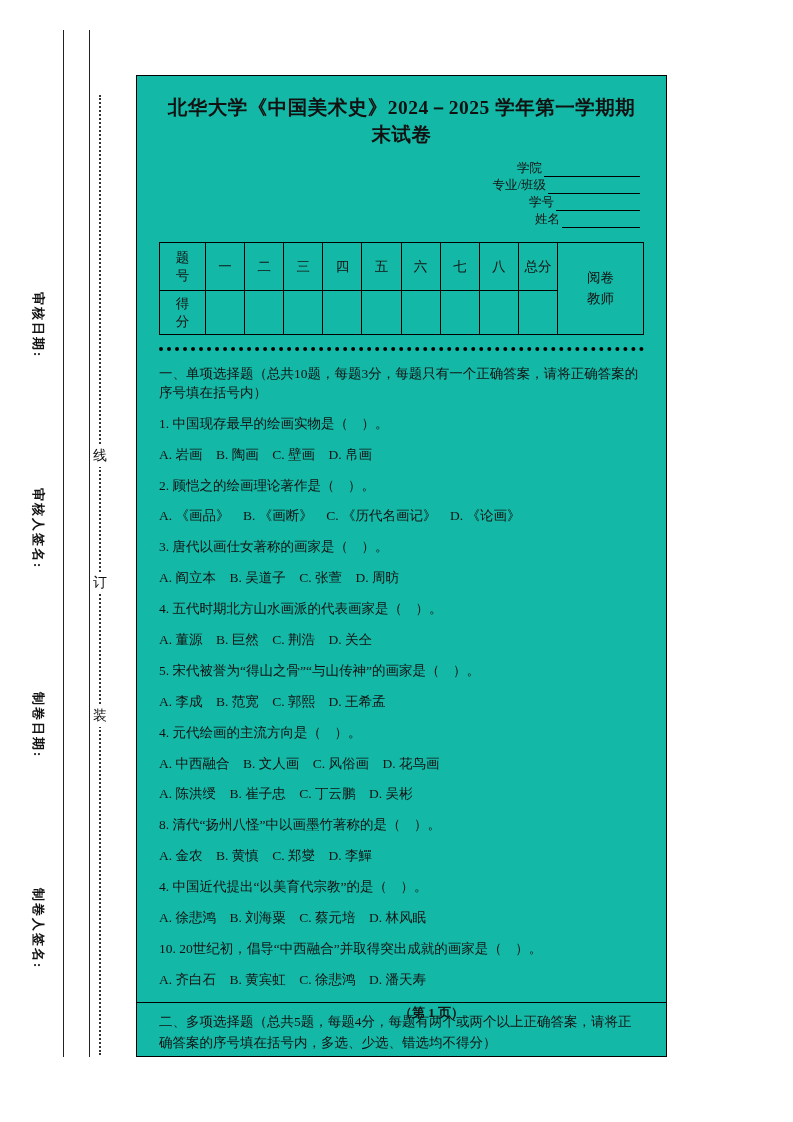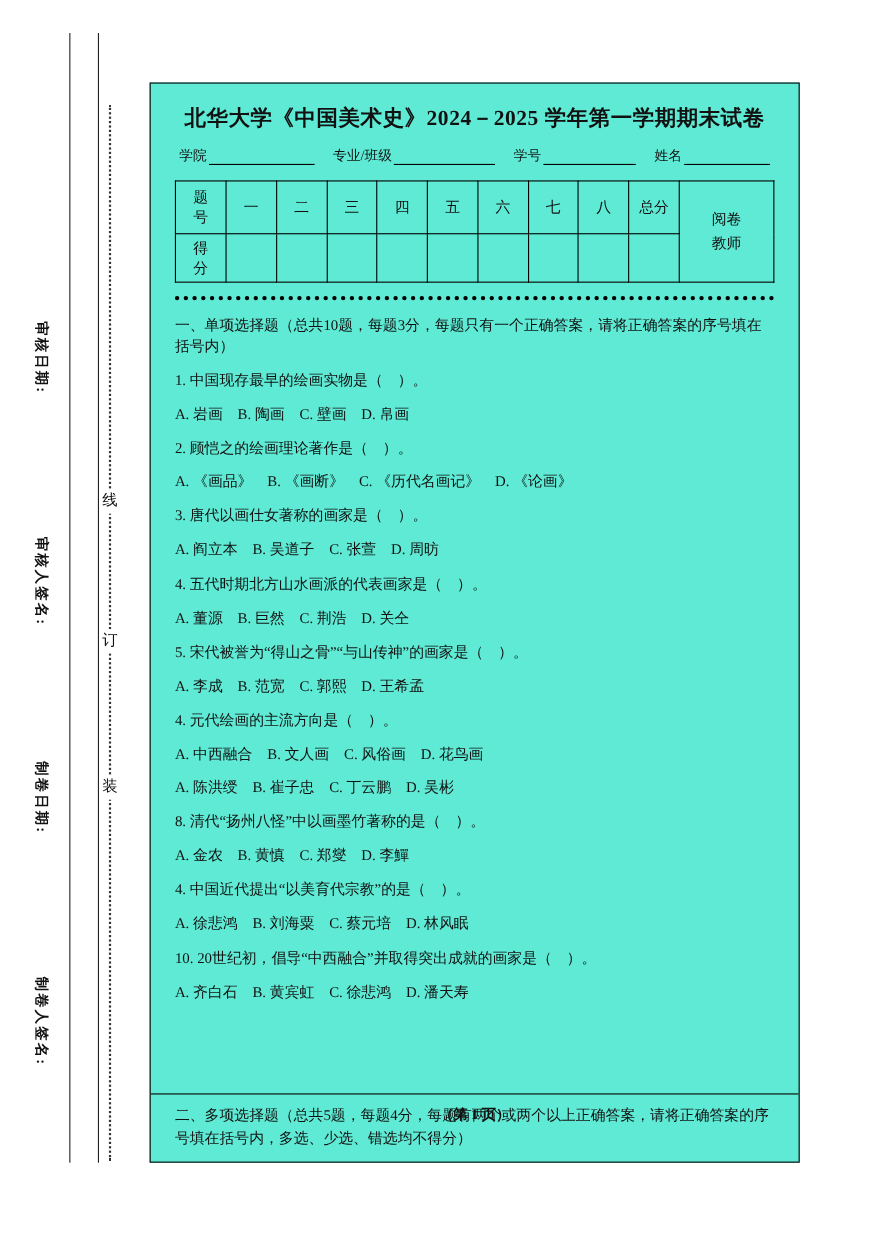--- a/index.html
+++ b/index.html
@@ -51,44 +51,45 @@
     text-align: center;
     background: #ffffff;
     font-size: 14px;
   }
 
   
   .sheet {
     position: absolute;
     left: 136px;
     top: 75px;
-    width: 591px;
+    width: 531px;
     height: 982px;
     border: 1.6px solid #000;
     display: flex;
     flex-direction: column;
     overflow: hidden;
-    background: #5eead4;
+    background: #14b8a6;
   }
   .inner { padding: 10px 22px 0 22px; }
 
   h1.title {
     font-size: 19.5px;
     font-weight: bold;
     text-align: center;
     margin: 8px 0 12px 0;
     letter-spacing: 0.5px;
   }
 
   .fields {
     display: flex;
     justify-content: space-between;
     align-items: flex-end;
     font-size: 12.5px;
     margin: 4px 4px 14px 4px;
+    flex-direction: column;
   }
   .field { white-space: nowrap; }
   .blank {
     display: inline-block;
     border-bottom: 1px solid #000;
     height: 15px;
     vertical-align: bottom;
     margin-left: 2px;
   }
   .blank.w1 { width: 96px; }

